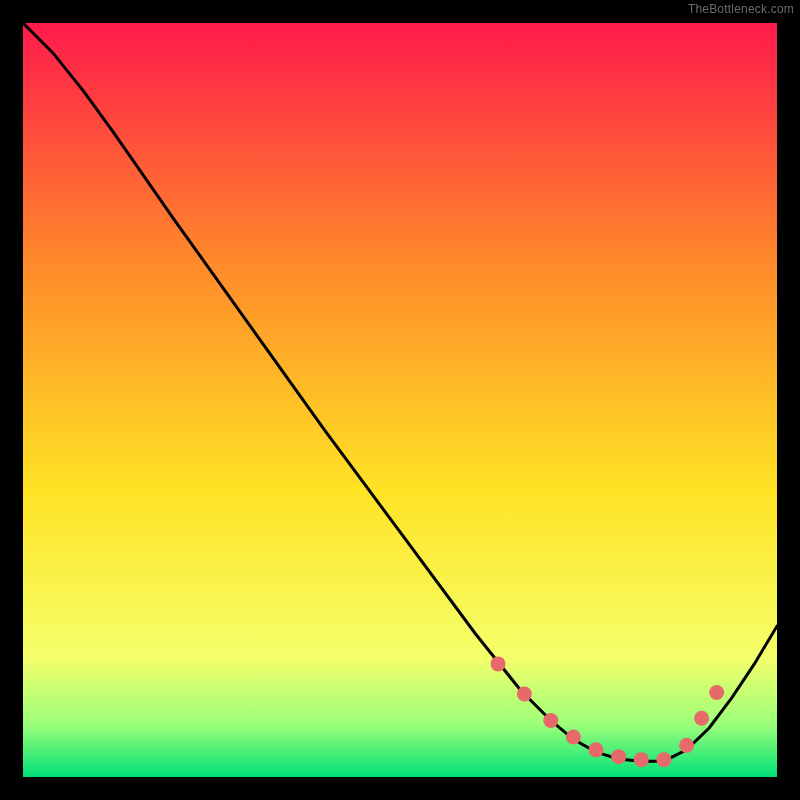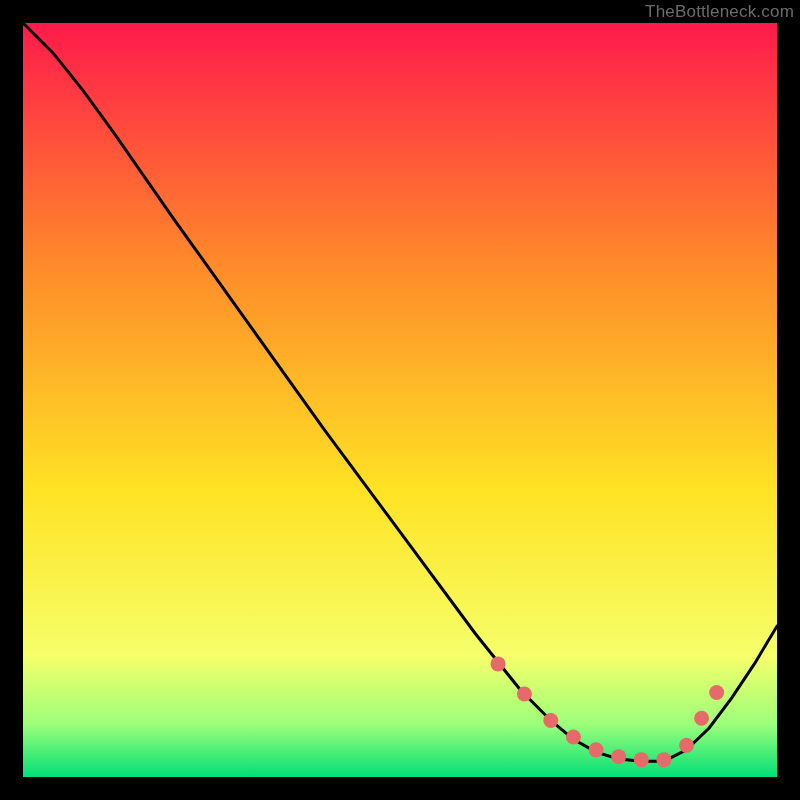--- a/index.html
+++ b/index.html
@@ -24,21 +24,21 @@
     left: 0;
     top: 0;
     width: 754px;
     height: 754px;
   }
   .attribution {
     position: absolute;
     top: 2px;
     right: 6px;
     color: #6b6b6b;
-    font-size: 17px;
+    font-size: 12px;
     font-weight: 500;
     letter-spacing: 0.2px;
   }
 </style>
 </head>
 <body>
 
 <div class="frame">
   <svg class="plot" viewBox="0 0 754 754">
     <defs>

